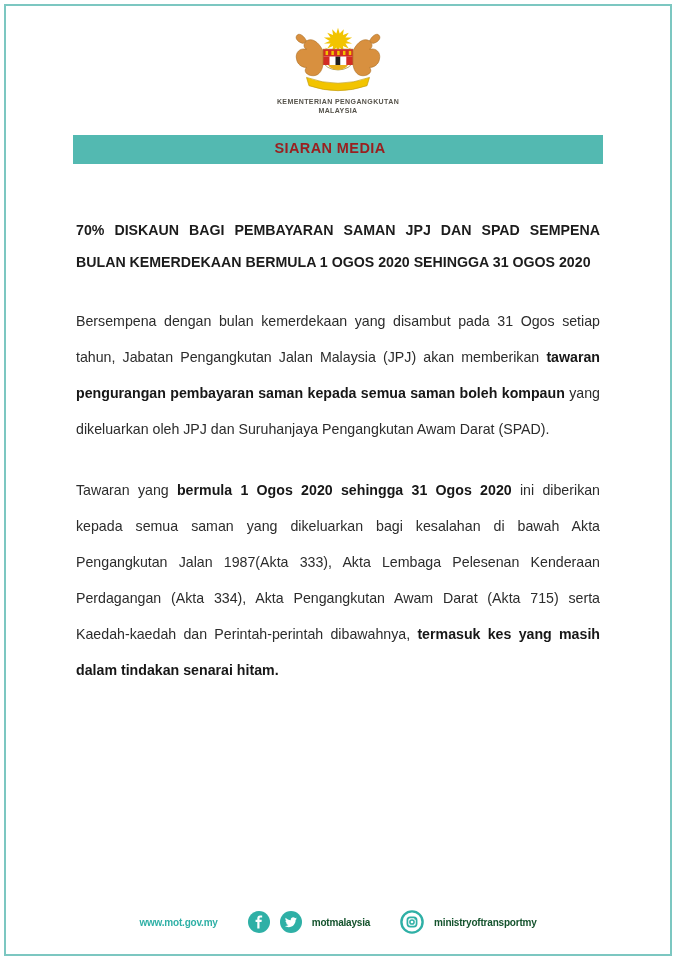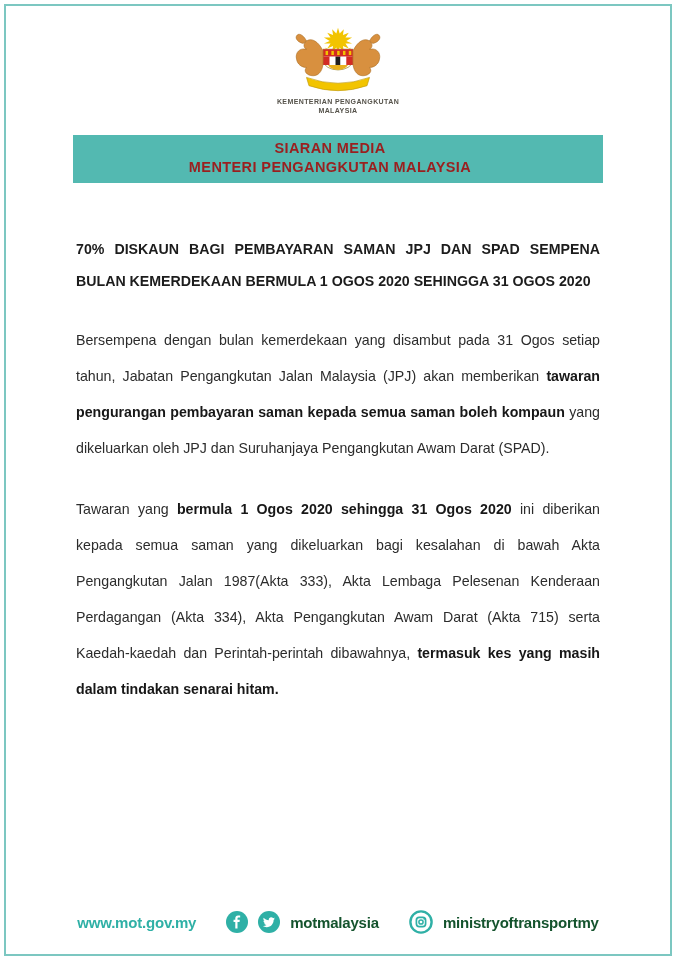--- a/index.html
+++ b/index.html
@@ -63,21 +63,21 @@
     text-align:justify;
   }
   .para strong { color:#171717; }
   
   .footer {
     position:absolute; left:0; right:0; bottom:26px;
     display:flex; justify-content:center; align-items:center;
     gap:10px;
     color:#2fb0a6;
     font-weight:bold;
-    font-size:15px;
+    font-size:10px;
     letter-spacing:-0.2px;
   }
   .footer .icon { display:flex; align-items:center; }
   .footer .gap-lg { width:10px; }
   .handle { color:#14532d; }
 </style>
 </head>
 <body>
 
 <div class="page">
@@ -125,21 +125,20 @@
       </svg>
     </div>
     <div class="logo-caption">
       <div>KEMENTERIAN PENGANGKUTAN</div>
       <div>MALAYSIA</div>
     </div>
   </div>
 
   <div class="banner">
     <div class="banner-line">SIARAN MEDIA</div>
-    <div class="banner-line">MENTERI PENGANGKUTAN MALAYSIA</div>
   </div>
 
   <div class="content">
     <h1 class="doc-title">70% DISKAUN BAGI PEMBAYARAN SAMAN JPJ DAN SPAD SEMPENA BULAN KEMERDEKAAN BERMULA 1 OGOS 2020 SEHINGGA 31 OGOS 2020</h1>
     <p class="para"><span>Bersempena dengan bulan kemerdekaan yang disambut pada 31 Ogos setiap tahun, Jabatan Pengangkutan Jalan Malaysia (JPJ) akan memberikan </span><strong>tawaran pengurangan pembayaran saman kepada semua saman boleh kompaun</strong><span> yang dikeluarkan oleh JPJ dan Suruhanjaya Pengangkutan Awam Darat (SPAD).</span></p>
     <p class="para"><span>Tawaran yang </span><strong>bermula 1 Ogos 2020 sehingga 31 Ogos 2020</strong><span> ini diberikan kepada semua saman yang dikeluarkan bagi kesalahan di bawah Akta Pengangkutan Jalan 1987(Akta 333), Akta Lembaga Pelesenan Kenderaan Perdagangan (Akta 334), Akta Pengangkutan Awam Darat (Akta 715) serta Kaedah-kaedah dan Perintah-perintah dibawahnya, </span><strong>termasuk kes yang masih dalam tindakan senarai hitam.</strong></p>
   </div>
 
   <div class="footer">
     <span>www.mot.gov.my</span>

